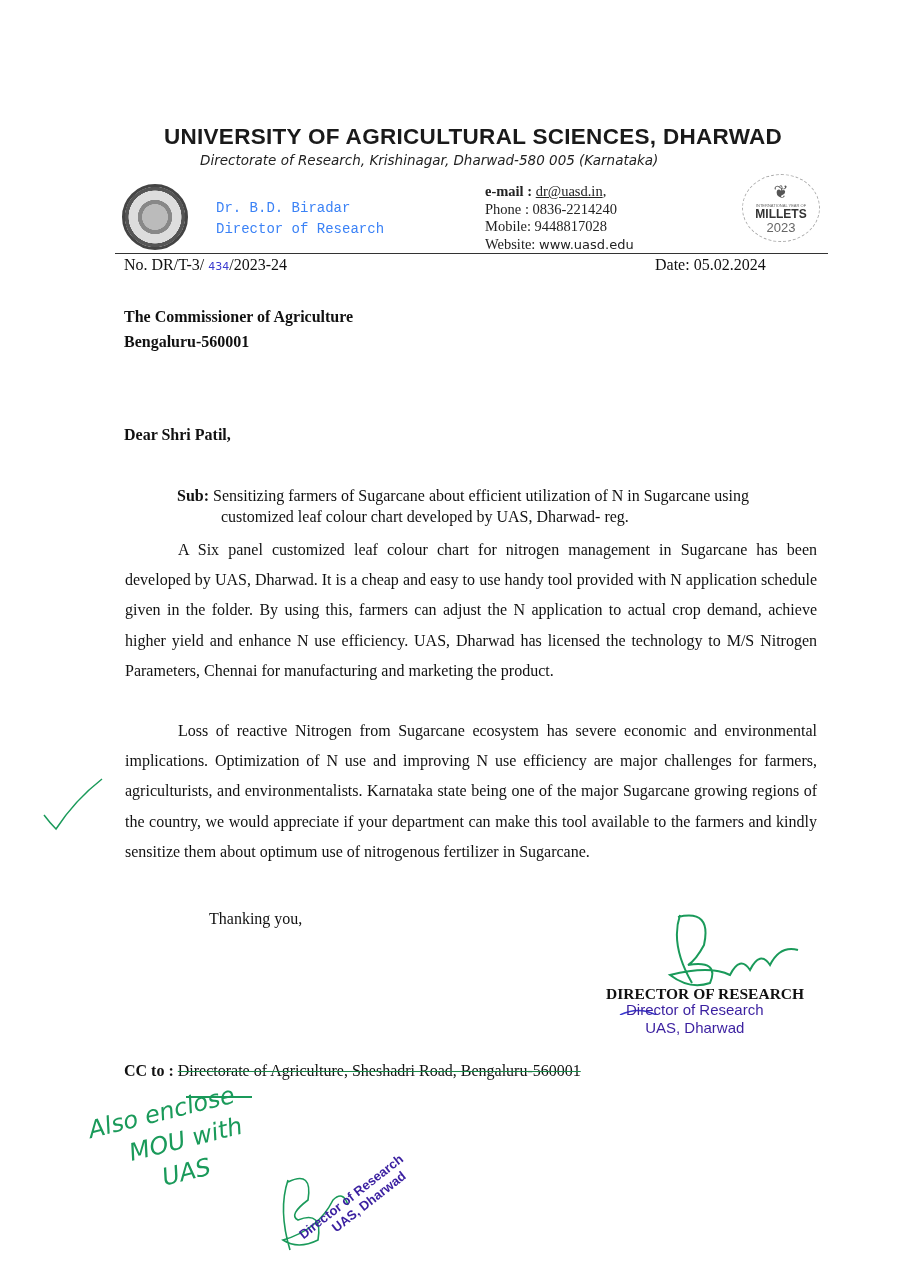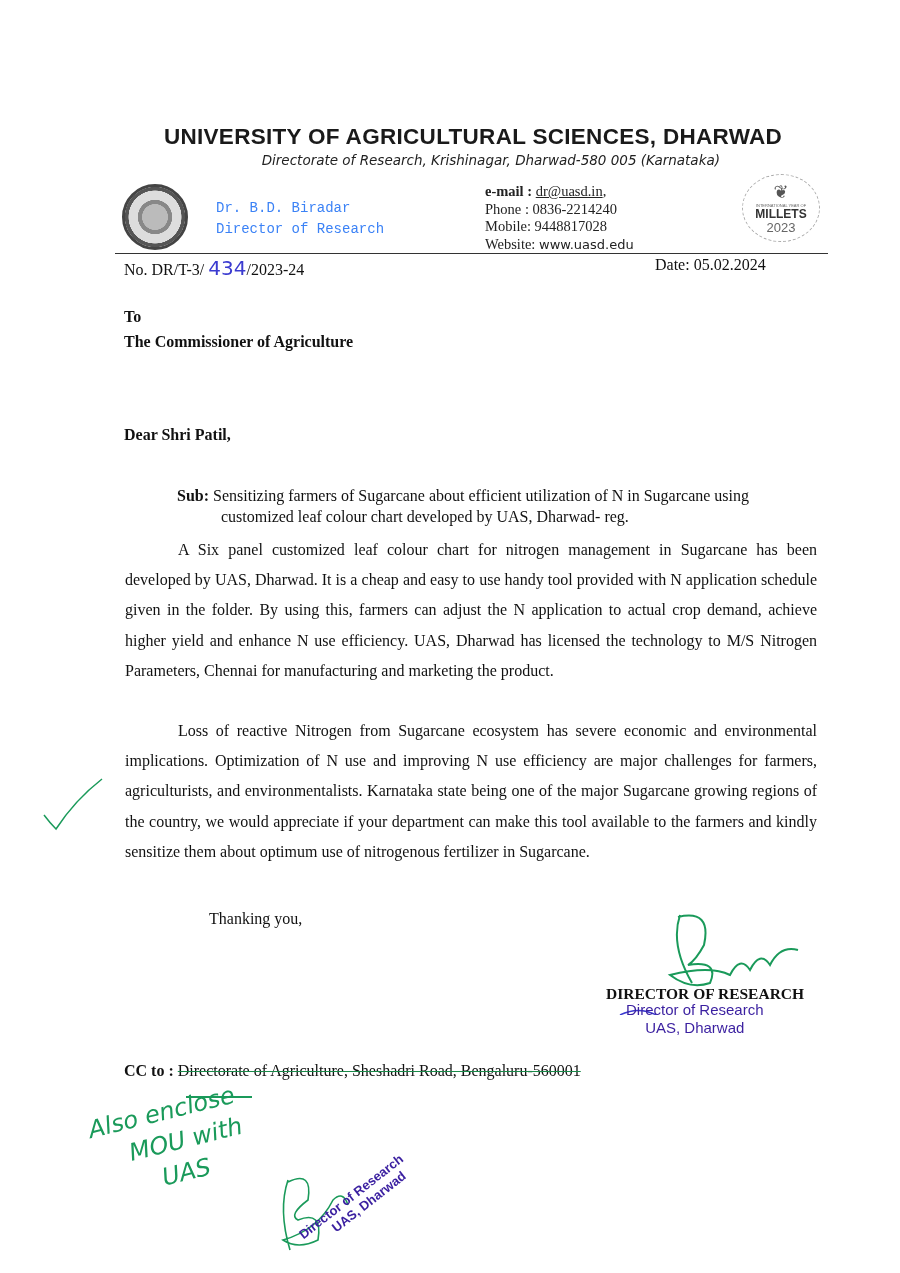--- a/index.html
+++ b/index.html
@@ -1,37 +1,37 @@
 <!DOCTYPE html>
 <html><head>
 <meta charset="utf-8">
 <style>
   html, body { margin:0; padding:0; }
   body { width:900px; height:1273px; background:#ffffff; position:relative; overflow:hidden;
          font-family:"Liberation Serif", serif; color:#111; }
   .abs { position:absolute; }
   .univ { left:158px; top:124px; width:630px; text-align:center; font-family:"Liberation Sans", sans-serif;
           font-weight:bold; font-size:22.5px; letter-spacing:0.3px; color:#1a1a1a; }
-  .addr { left:200px; top:152px; width:520px; text-align:right; font-family:"DejaVu Sans", sans-serif;
+  .addr { left:200px; top:152px; width:520px; text-align:left; font-family:"DejaVu Sans", sans-serif;
           font-style:italic; font-size:13.5px; color:#222; }
   .seal { left:122px; top:184px; width:66px; height:66px; border-radius:50%; border:3px solid #444;
           box-sizing:border-box; background:radial-gradient(circle,#bbb 0 30%,#888 31% 40%,#ddd 41% 62%,#555 63% 70%,#ccc 71%); }
   .dirname { left:216px; top:198px; font-family:Liberation Mono, monospace; font-size:14px; line-height:21px; color:#3b82f6; }
   .contact { left:485px; top:183px; font-size:14.5px; line-height:17.5px; color:#222; }
   .contact .u { text-decoration:underline; }
   .contact .sans { font-family:"DejaVu Sans", sans-serif; font-size:13px; }
   .millets { left:742px; top:174px; width:76px; height:66px; border-radius:50%; border:1px dashed #aaa;
              text-align:center; font-family:"Liberation Sans", sans-serif; }
   .millets .glyph { font-size:18px; color:#555; margin-top:6px; }
   .millets .small { font-size:4px; color:#666; }
   .millets .big { font-size:12px; font-weight:bold; color:#333; line-height:12px; }
   .millets .yr { font-size:13px; color:#666; }
   .rule { left:115px; top:253px; width:713px; height:1px; background:#333; }
   .refno { left:124px; top:256px; font-size:16px; }
-  .refno .hand { color:#3b3bd0; font-family:"DejaVu Sans", sans-serif; font-size:20px; }
+  .refno .hand { color:#3b3bd0; font-family:"DejaVu Sans", sans-serif; font-size:11px; }
   .date { left:655px; top:256px; font-size:16px; }
   .to { left:124px; top:305px; font-size:16px; font-weight:bold; line-height:24.5px; }
   .dear { left:124px; top:426px; font-size:16px; font-weight:bold; }
   .sub { left:177px; top:485px; width:640px; font-size:16px; line-height:21px; }
   .sub .sb { font-weight:bold; }
   .sub .cont { padding-left:44px; display:block; }
   .para { left:125px; width:692px; font-size:16px; line-height:30.2px; text-align:justify; text-indent:53px; }
   .p1 { top:535px; }
   .p2 { top:716px; }
   .thanks { left:177px; top:910px; font-size:16px;margin-left:32px; }
@@ -73,22 +73,22 @@
   <div class="big">MILLETS</div>
   <div class="yr">2023</div>
 </div>
 
 <div class="abs rule"></div>
 
 <div class="abs refno"><span>No. DR/T-3/ </span><span class="hand">434</span><span>/2023-24</span></div>
 <div class="abs date">Date: 05.02.2024</div>
 
 <div class="abs to">
-  <div>To</div>
   <div>The Commissioner of Agriculture</div>
+  <div>Bengaluru-560001</div>
 </div>
 
 <div class="abs dear">Dear Shri Patil,</div>
 
 <div class="abs sub"><span class="sb">Sub:</span><span> Sensitizing farmers of Sugarcane about efficient utilization of N in Sugarcane using</span><span class="cont">customized leaf colour chart developed by UAS, Dharwad- reg.</span></div>
 
 <div class="abs para p1">A Six panel customized leaf colour chart for nitrogen management in Sugarcane has been developed by UAS, Dharwad. It is a cheap and easy to use handy tool provided with N application schedule given in the folder. By using this, farmers can adjust the N application to actual crop demand, achieve higher yield and enhance N use efficiency. UAS, Dharwad has licensed the technology to M/S Nitrogen Parameters, Chennai for manufacturing and marketing the product.</div>
 <div class="abs para p2">Loss of reactive Nitrogen from Sugarcane ecosystem has severe economic and environmental implications. Optimization of N use and improving N use efficiency are major challenges for  farmers, agriculturists, and environmentalists. Karnataka state being one of the major Sugarcane growing regions of the country, we would appreciate if your department can make this tool available to the farmers and kindly sensitize them about optimum use of nitrogenous fertilizer in Sugarcane.</div>
 
 <svg class="abs check" width="70" height="60">

